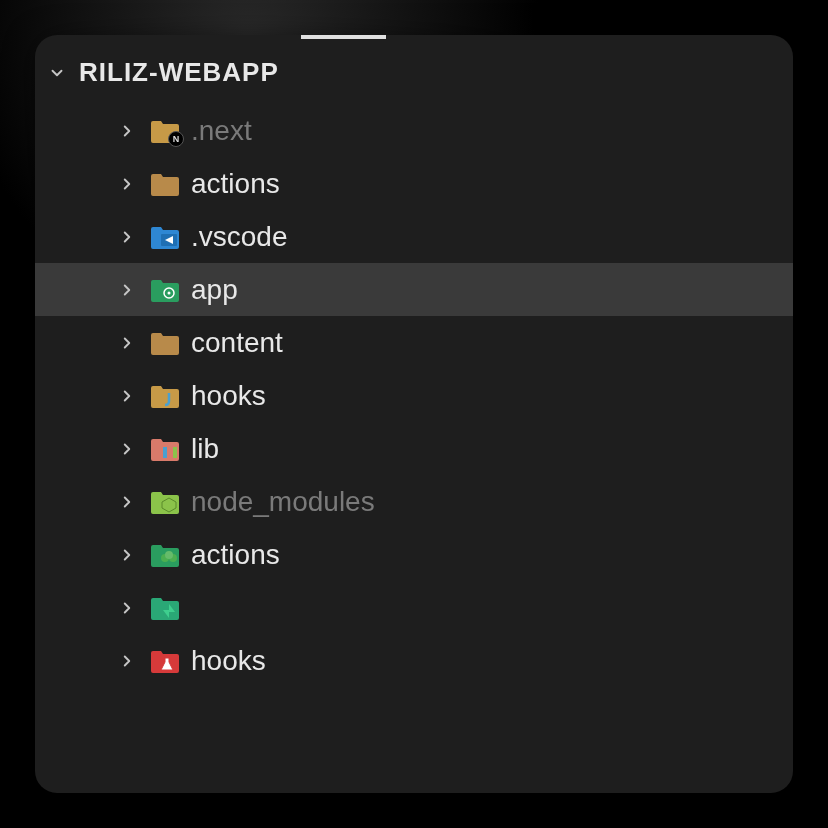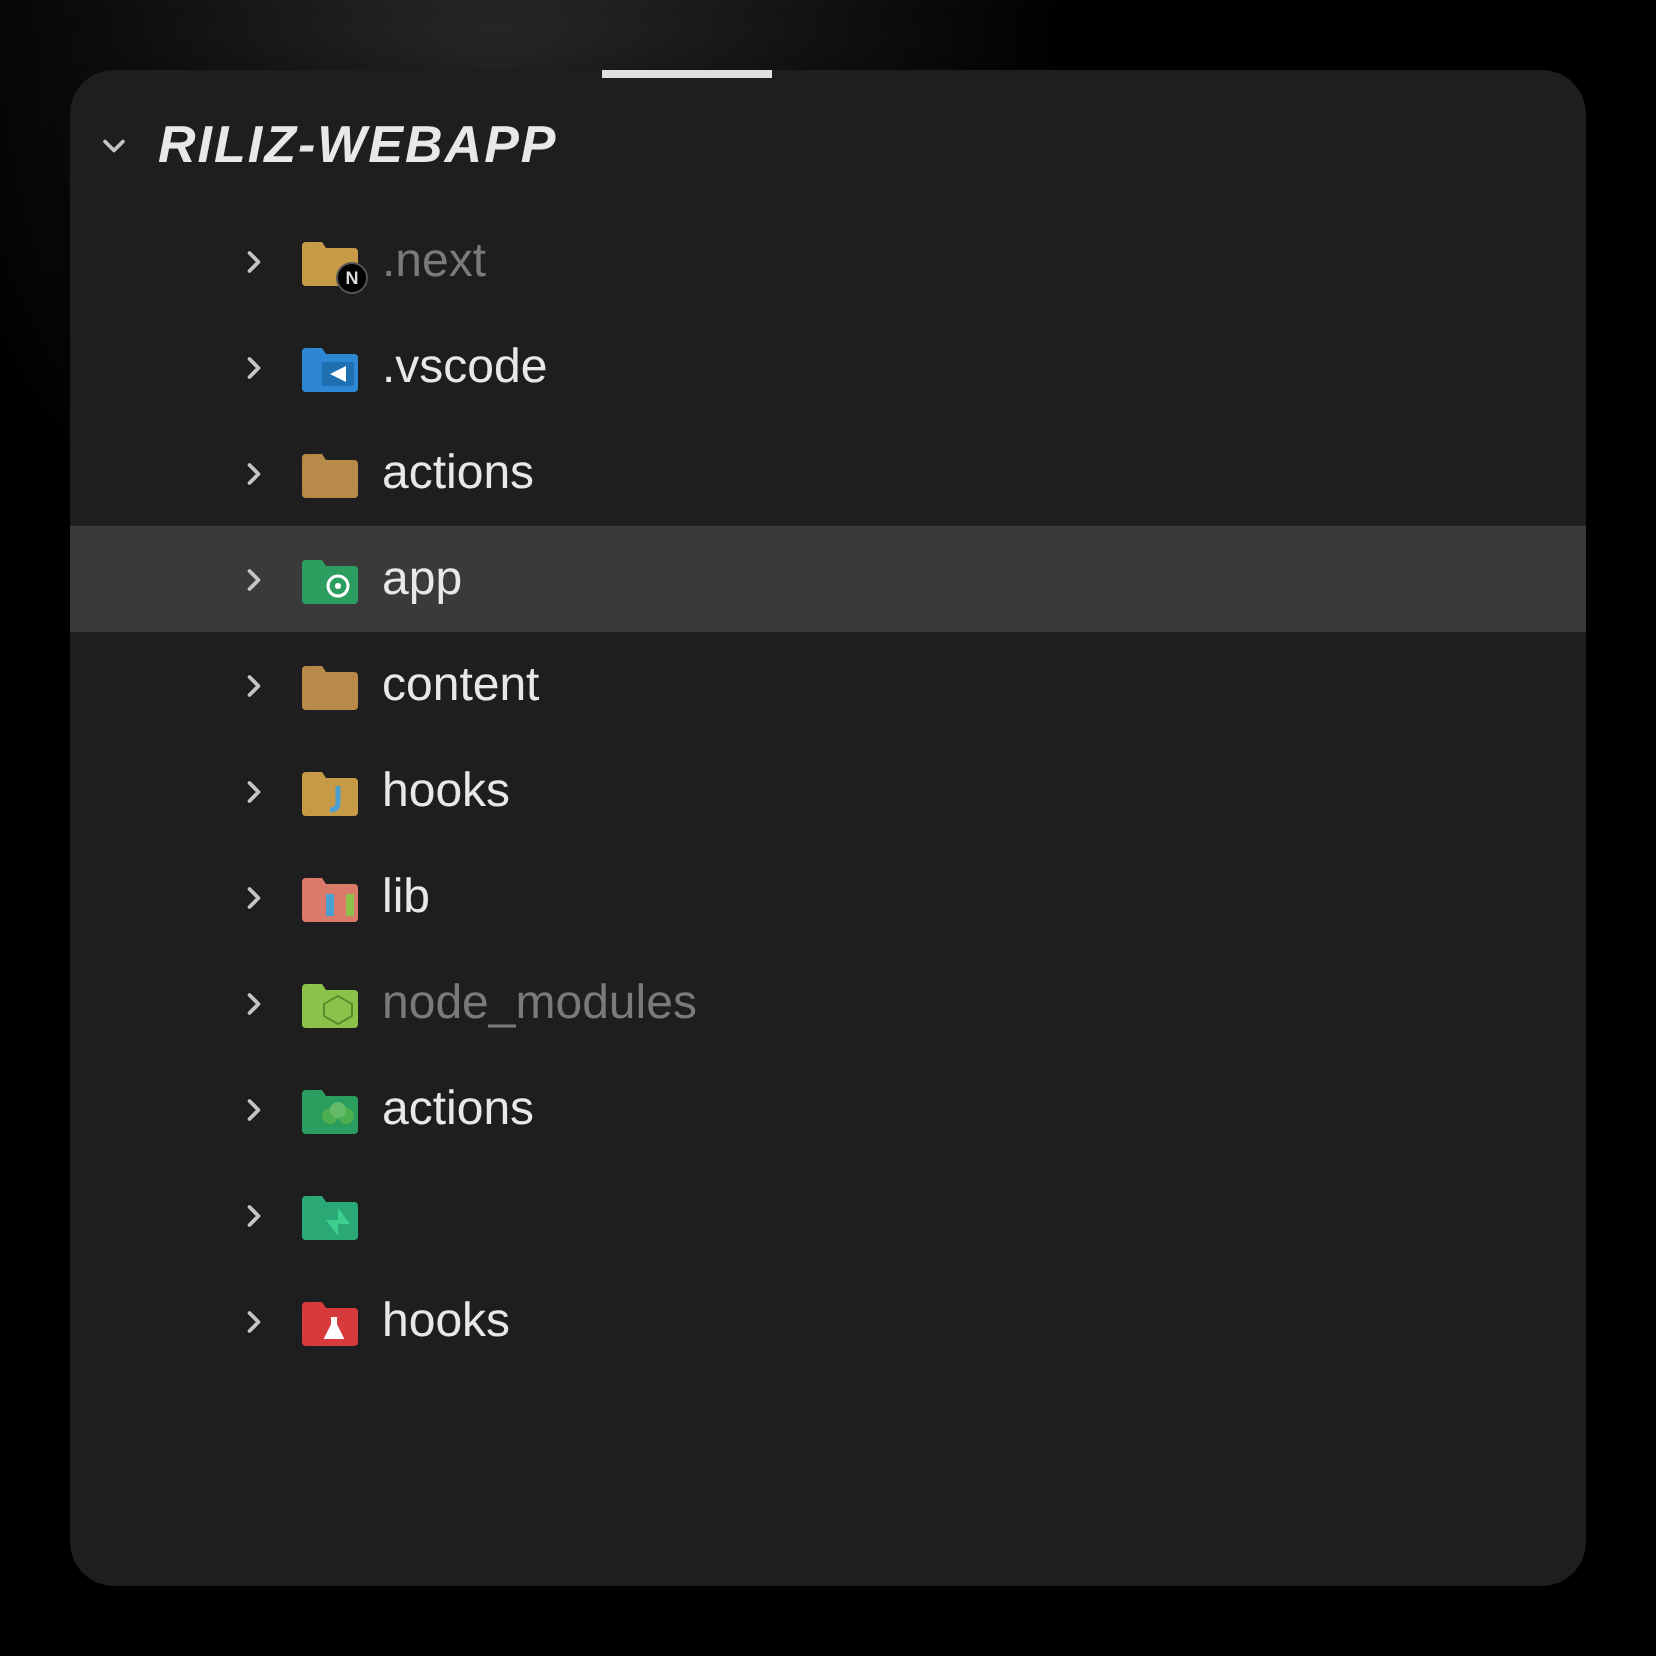--- a/index.html
+++ b/index.html
@@ -31,21 +31,20 @@
       left: 266px;
       width: 85px;
       height: 4px;
       background: #e0e0e0;
     }
     .header {
       display: flex;
       align-items: center;
       padding: 22px 10px 14px 10px;
       gap: 10px;
-      font-style: italic;
     }
     .chevron {
       display: inline-flex;
       align-items: center;
       justify-content: center;
       width: 24px;
       height: 24px;
       color: #c5c5c5;
       flex-shrink: 0;
     }
@@ -84,21 +83,21 @@
       justify-content: center;
       flex-shrink: 0;
       position: relative;
     }
     .folder-icon svg {
       width: 32px;
       height: 26px;
     }
     .item-label {
       color: #e8e8e8;
-      font-size: 24px;
+      font-size: 28px;
       font-weight: 400;
     }
     .item-label.dimmed {
       color: #7a7a7a;
     }
     .next-badge {
       position: absolute;
       bottom: -3px;
       right: -3px;
       width: 16px;
@@ -146,40 +145,40 @@
         <span class="item-label dimmed">.next</span>
       </div>
       <div class="tree-item">
         <span class="chevron">
           <svg viewBox="0 0 24 24" fill="none" stroke="currentColor" stroke-width="2.5" stroke-linecap="round" stroke-linejoin="round">
             <polyline points="9 6 15 12 9 18"></polyline>
           </svg>
         </span>
         <span class="folder-icon">
           <svg viewBox="0 0 32 26">
+    <path d="M2 5 L2 23 Q2 25 4 25 L28 25 Q30 25 30 23 L30 8 Q30 6 28 6 L14 6 L12 3 L4 3 Q2 3 2 5 Z" fill="#b88a4a"></path>
+
+  </svg>
+        </span>
+        <span class="item-label">actions</span>
+      </div>
+      <div class="tree-item">
+        <span class="chevron">
+          <svg viewBox="0 0 24 24" fill="none" stroke="currentColor" stroke-width="2.5" stroke-linecap="round" stroke-linejoin="round">
+            <polyline points="9 6 15 12 9 18"></polyline>
+          </svg>
+        </span>
+        <span class="folder-icon">
+          <svg viewBox="0 0 32 26">
     <path d="M2 5 L2 23 Q2 25 4 25 L28 25 Q30 25 30 23 L30 8 Q30 6 28 6 L14 6 L12 3 L4 3 Q2 3 2 5 Z" fill="#2e87d3"></path>
     <rect x="12" y="10" width="16" height="12" rx="1" fill="#1f6fb3"></rect>
             <path d="M24 12 L24 20 L16 16 Z" fill="#fff"></path>
   </svg>
         </span>
         <span class="item-label">.vscode</span>
-      </div>
-      <div class="tree-item">
-        <span class="chevron">
-          <svg viewBox="0 0 24 24" fill="none" stroke="currentColor" stroke-width="2.5" stroke-linecap="round" stroke-linejoin="round">
-            <polyline points="9 6 15 12 9 18"></polyline>
-          </svg>
-        </span>
-        <span class="folder-icon">
-          <svg viewBox="0 0 32 26">
-    <path d="M2 5 L2 23 Q2 25 4 25 L28 25 Q30 25 30 23 L30 8 Q30 6 28 6 L14 6 L12 3 L4 3 Q2 3 2 5 Z" fill="#b88a4a"></path>
-
-  </svg>
-        </span>
-        <span class="item-label">actions</span>
       </div>
       <div class="tree-item selected">
         <span class="chevron">
           <svg viewBox="0 0 24 24" fill="none" stroke="currentColor" stroke-width="2.5" stroke-linecap="round" stroke-linejoin="round">
             <polyline points="9 6 15 12 9 18"></polyline>
           </svg>
         </span>
         <span class="folder-icon">
           <svg viewBox="0 0 32 26">
     <path d="M2 5 L2 23 Q2 25 4 25 L28 25 Q30 25 30 23 L30 8 Q30 6 28 6 L14 6 L12 3 L4 3 Q2 3 2 5 Z" fill="#2a9d5f"></path>

